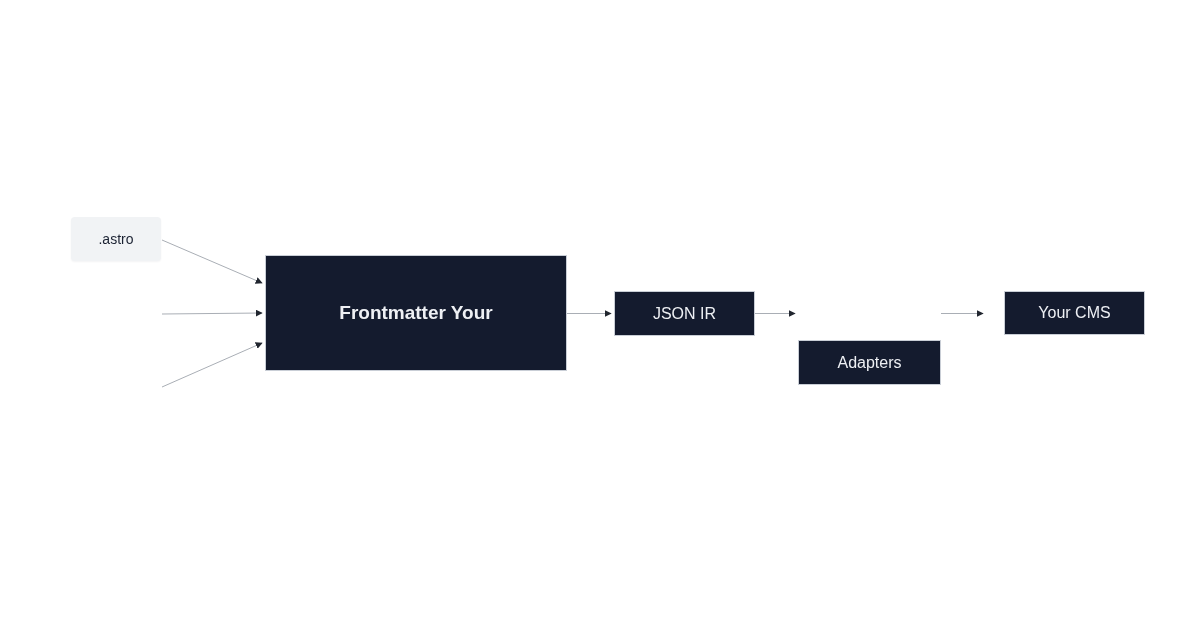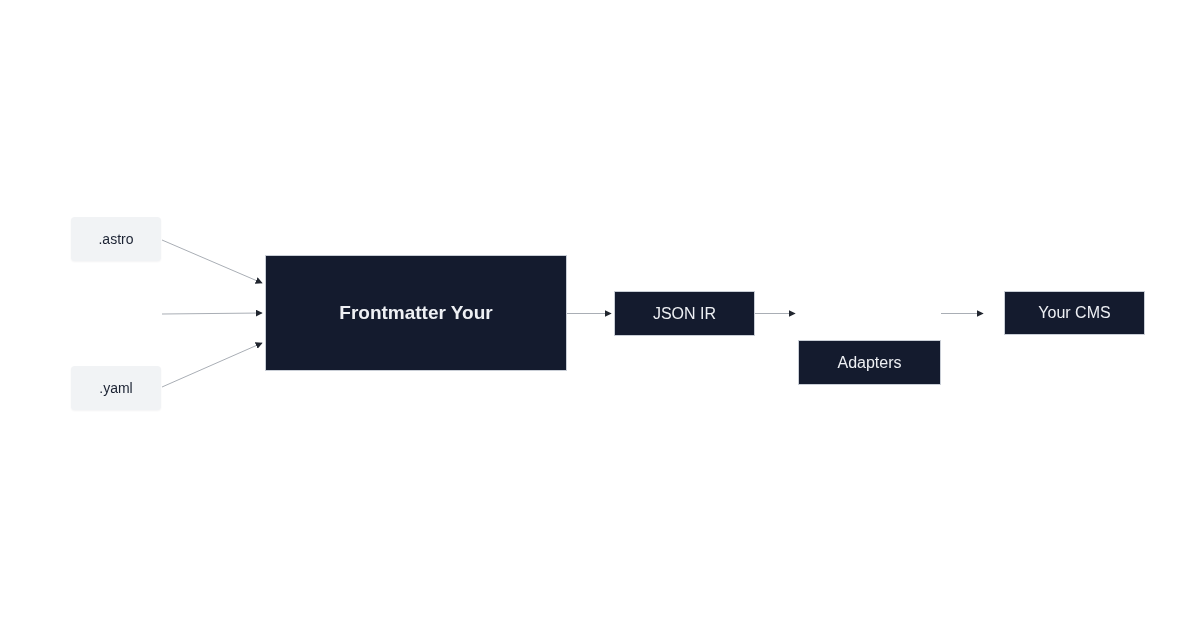--- a/index.html
+++ b/index.html
@@ -87,23 +87,20 @@
     <line class="edge" x1="162" y1="314" x2="262" y2="313" marker-end="url(#arrow)"></line>
     <line class="edge" x1="162" y1="387" x2="262" y2="343" marker-end="url(#arrow)"></line>
     <line class="edge" x1="567" y1="313.5" x2="611" y2="313.5" marker-end="url(#arrow)"></line>
     <line class="edge" x1="755" y1="313.5" x2="795" y2="313.5" marker-end="url(#arrow)"></line>
     <line class="edge" x1="941" y1="313.5" x2="983" y2="313.5" marker-end="url(#arrow)"></line>
   </svg>
 
   <div class="node light" id="node-astro">
     <span>.astro</span>
   </div>
-  <div class="node light" id="node-yaml">
-    <span>.yaml</span>
-  </div>
 
   <div class="node dark core">
     <span>Frontmatter Your</span>
   </div>
 
   <div class="node dark pipe" id="node-jsonir">
     <span>JSON IR</span>
   </div>
   <div class="node dark pipe" id="node-adapters">
     <span>Adapters</span>

